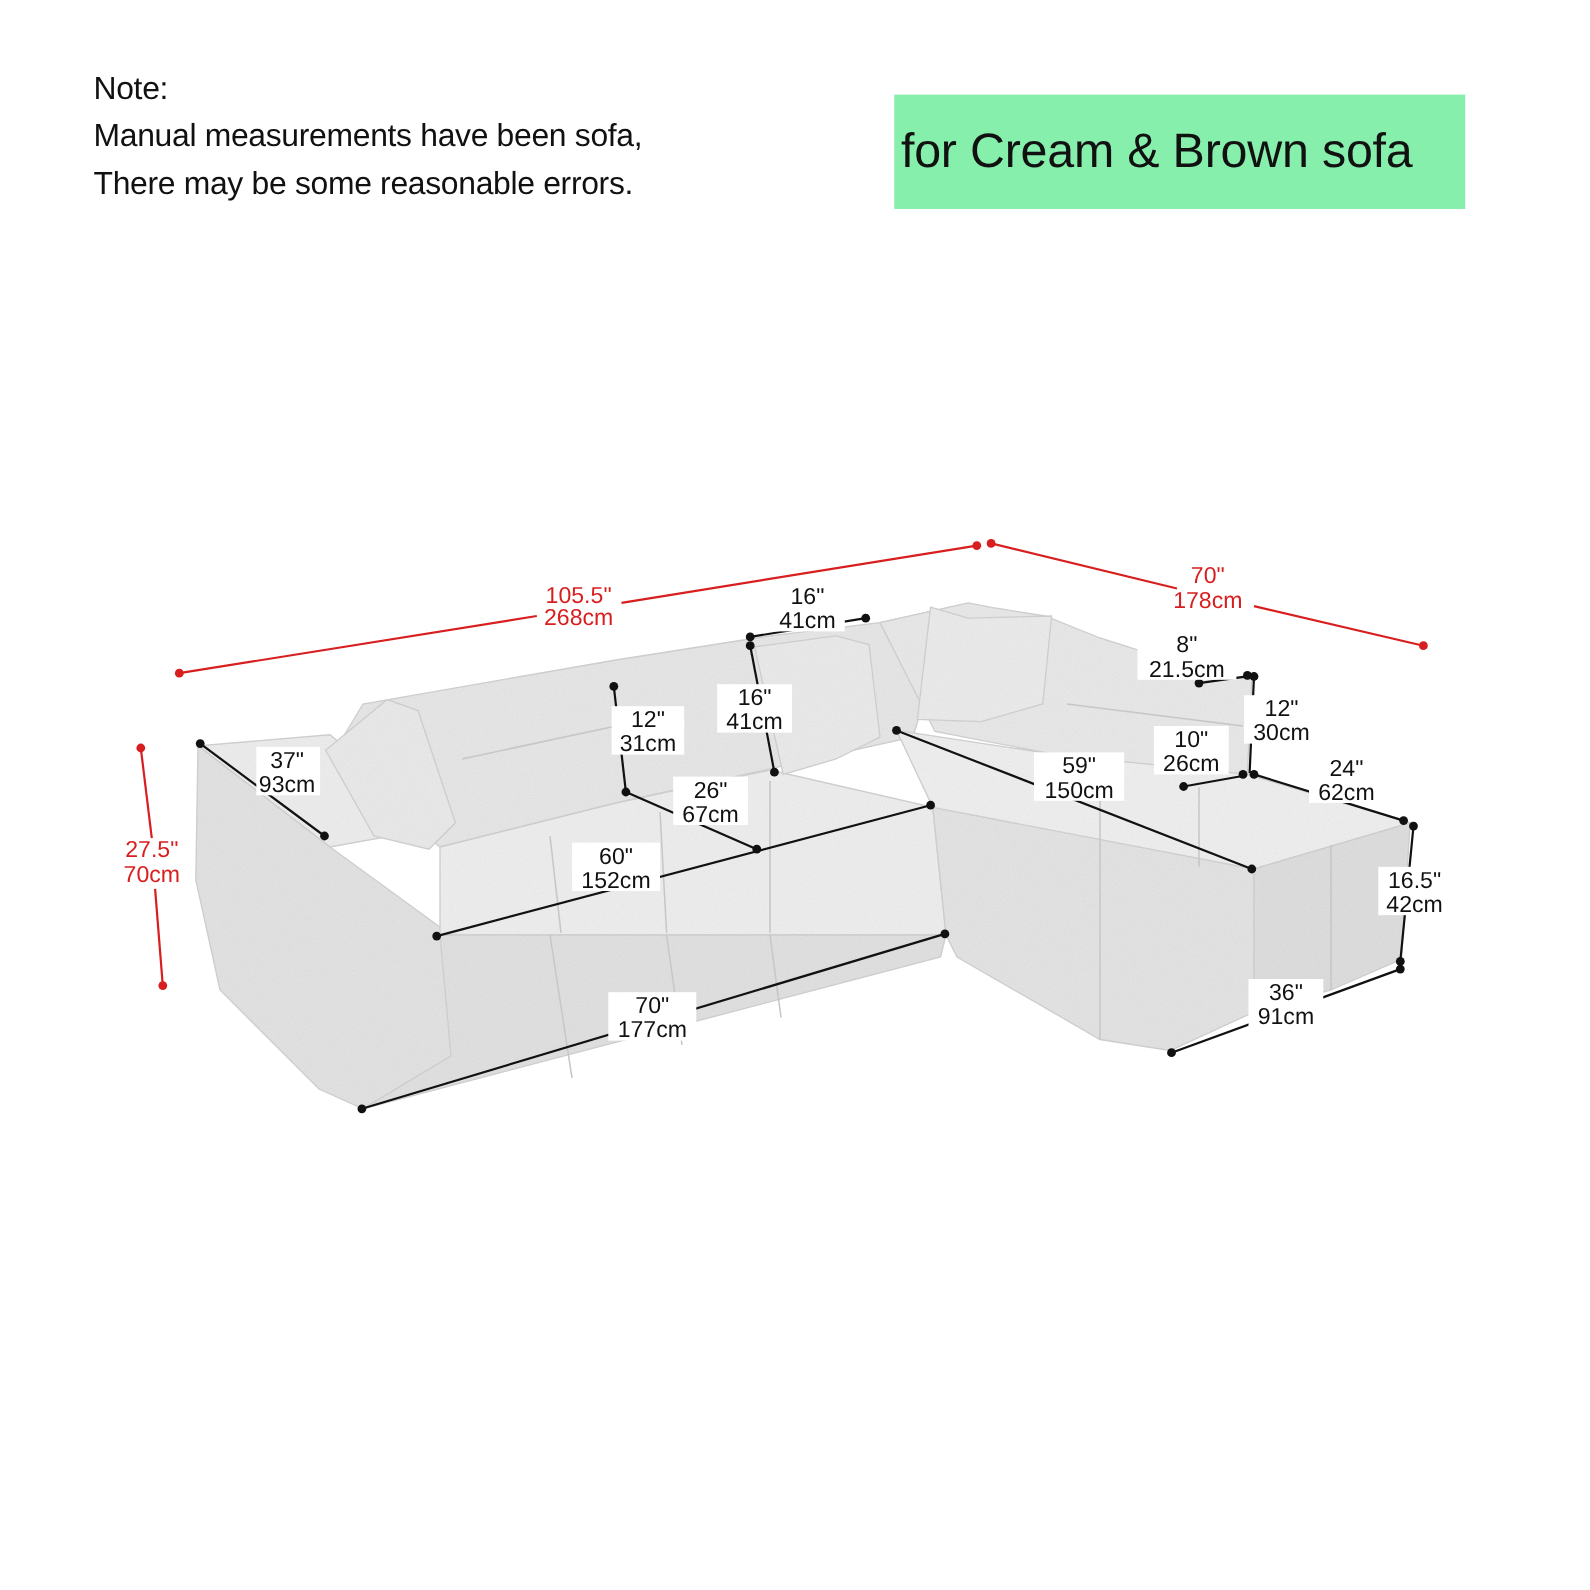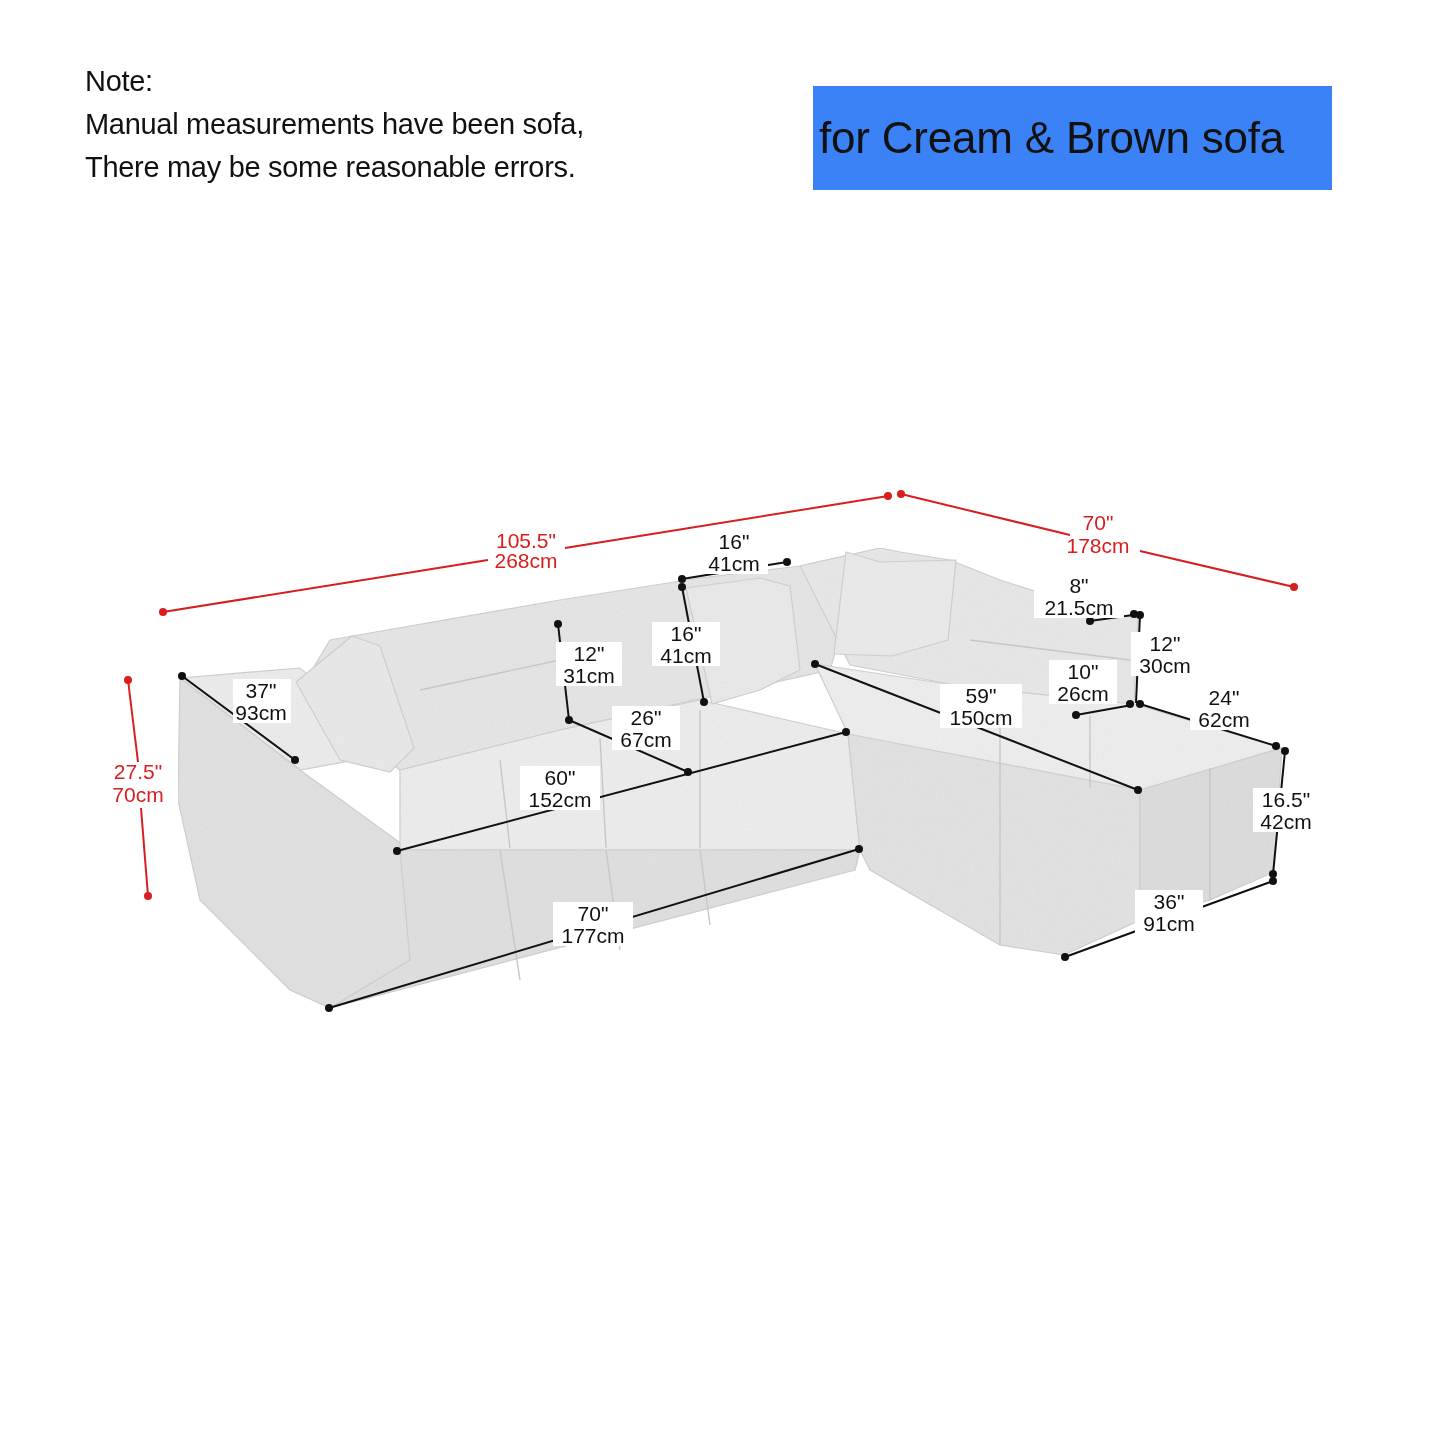--- a/index.html
+++ b/index.html
@@ -23,21 +23,21 @@
       line-height: 43px;
       letter-spacing: -0.3px;
     }
     .note div { white-space: nowrap; }
     .banner {
       position: absolute;
       left: 813px;
       top: 86px;
       width: 519px;
       height: 104px;
-      background: #3b82f6;
+      background: #86efac;
       box-sizing: border-box;
       padding-left: 6px;
       display: flex;
       align-items: center;
     }
     .banner span {
       font-size: 44px;
       color: #111;
       white-space: nowrap;
       letter-spacing: -0.2px;

